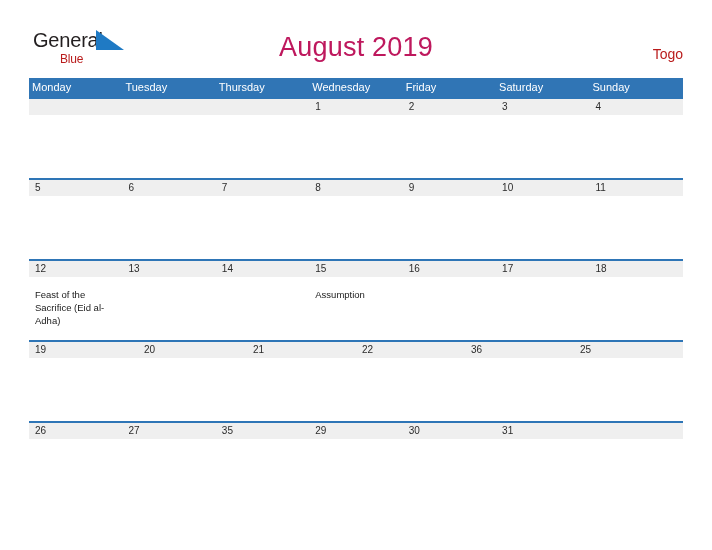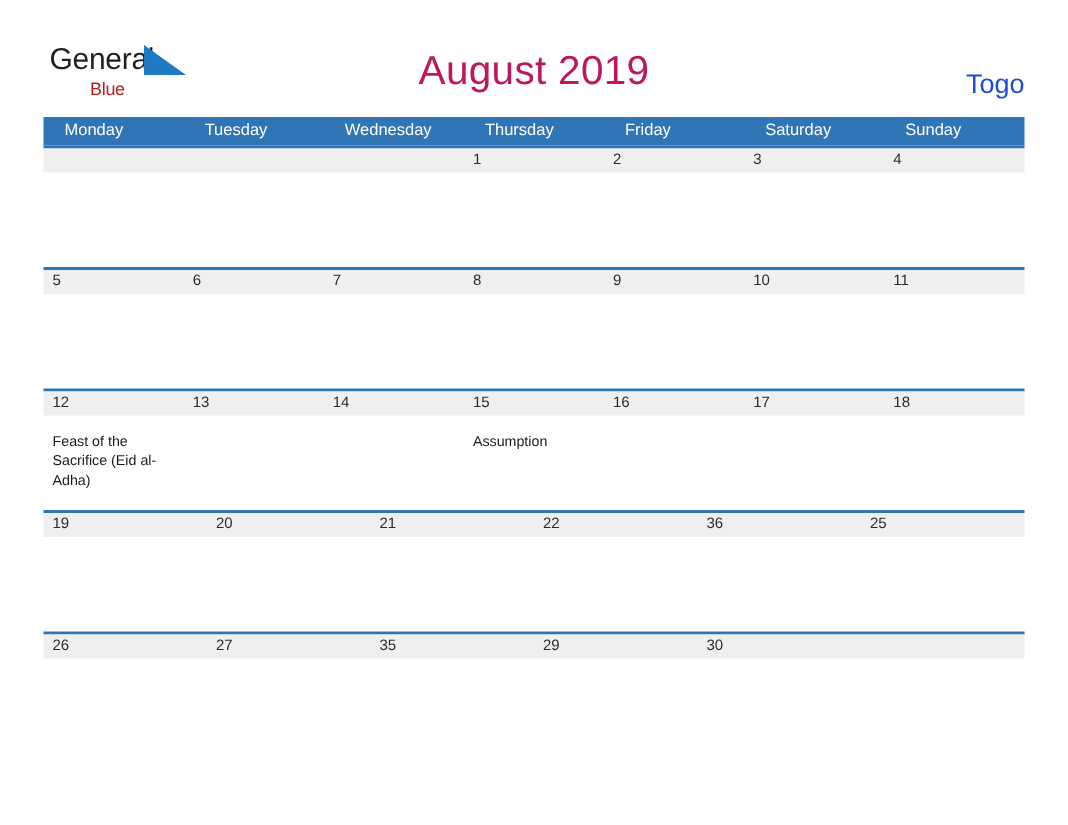--- a/index.html
+++ b/index.html
@@ -74,22 +74,22 @@
     text-align: center;
     font-size: 27px;
     color: #be185d;
     letter-spacing: 0.2px;
   }
 
   .country {
     position: absolute;
     right: 29px;
     top: 46px;
-    font-size: 18px;
-    color: #1d4ed8;
+    font-size: 14px;
+    color: #b91c1c;
     text-align: right;
   }
 
   
   .cal {
     position: absolute;
     left: 29px;
     top: 78px;
     width: 654px;
   }
@@ -98,21 +98,21 @@
     display: flex;
     width: 654px;
     height: 19px;
     background: #3075b5;
   }
   .weekday {
     flex: 1 1 0;
     font-size: 11px;
     color: #ffffff;
     line-height: 19px;
-    padding-left: 14px;
+    padding-left: 3px;
     box-sizing: border-box;
     white-space: nowrap;
   }
 
   .week {
     width: 654px;
     height: 81px;
     position: relative;
   }
   .week-rule {
@@ -184,22 +184,22 @@
 
     <div class="cal-title">August 2019</div>
 
     <div class="country">Togo</div>
   </div>
 
   <div class="cal">
     <div class="weekdays">
         <div class="weekday">Monday</div>
         <div class="weekday">Tuesday</div>
+        <div class="weekday">Thursday</div>
         <div class="weekday">Wednesday</div>
-        <div class="weekday">Thursday</div>
         <div class="weekday">Friday</div>
         <div class="weekday">Saturday</div>
         <div class="weekday">Sunday</div>
       </div>
     <div class="weeks">
         <div class="week">
           <div class="week-rule"></div>
           <div class="week-band"></div>
           <div class="week-cells">
             <div class="cell empty">
@@ -321,20 +321,23 @@
             </div>
             <div class="cell">
               <div class="daynum">35</div>
             </div>
             <div class="cell">
               <div class="daynum">29</div>
             </div>
             <div class="cell">
               <div class="daynum">30</div>
             </div>
+            <div class="cell">
+              <div class="daynum">31</div>
+            </div>
             <div class="cell empty">
               <div class="daynum"></div>
             </div>
           </div>
         </div>
       </div>
   </div>
 
 </div>
 

